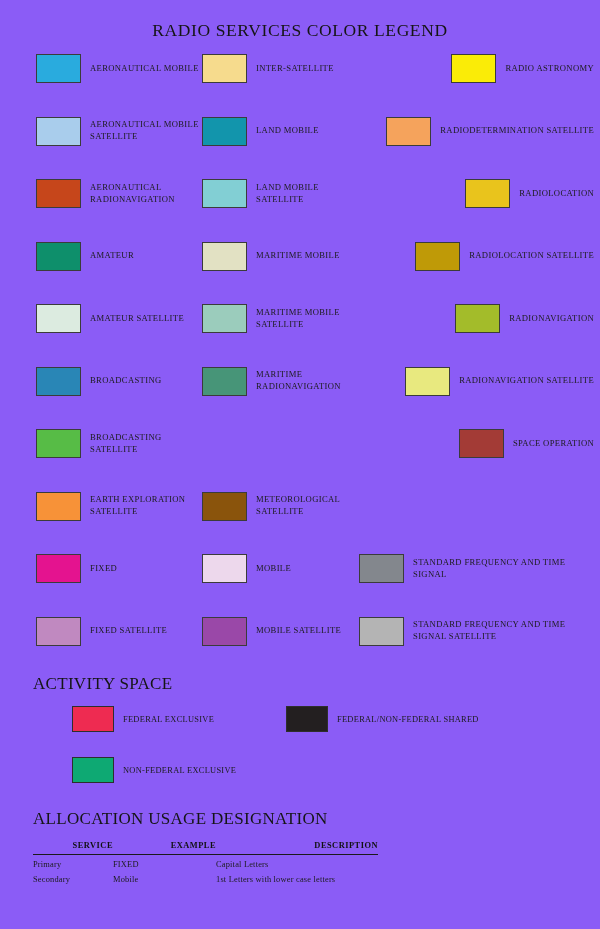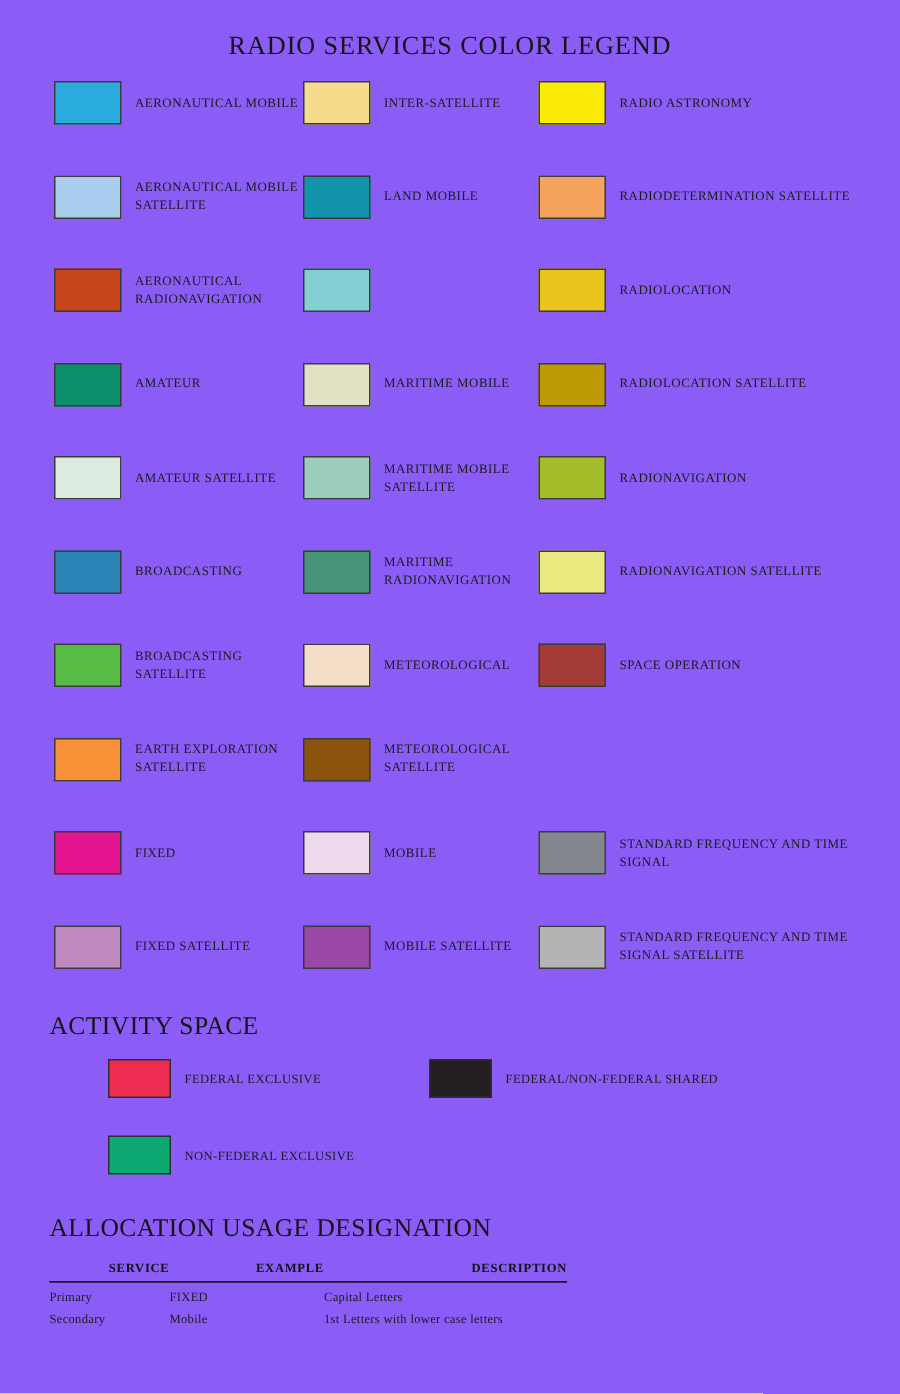--- a/index.html
+++ b/index.html
@@ -61,21 +61,21 @@
   }
   .legend-item {
     position: absolute;
     top: 0;
     display: flex;
     align-items: center;
     gap: 9px;
   }
   .col-0 { left: 36px;  width: 165px; }
   .col-1 { left: 202px; width: 158px; }
-  .col-2 { left: 359px; width: 235px; }
+  .col-2 { left: 359px; width: 235px; justify-content: flex-end; }
 
   .swatch {
     flex: 0 0 auto;
     width: 45px;
     height: 29px;
     border: 1.6px solid #3b3b3b;
     box-sizing: border-box;
   }
   .swatch-label {
     font-size: 8.6px;
@@ -187,20 +187,21 @@
           <span class="swatch-label">RADIODETERMINATION SATELLITE</span>
         </div>
       </div>
       <div class="legend-row">
         <div class="legend-item col-0">
           <span class="swatch" style="background: rgb(198, 70, 27);"></span>
           <span class="swatch-label">AERONAUTICAL RADIONAVIGATION</span>
         </div>
         <div class="legend-item col-1">
           <span class="swatch" style="background: rgb(130, 207, 212);"></span>
+          <span class="swatch-label">LAND MOBILE SATELLITE</span>
         </div>
         <div class="legend-item col-2">
           <span class="swatch" style="background: rgb(233, 196, 28);"></span>
           <span class="swatch-label">RADIOLOCATION</span>
         </div>
       </div>
       <div class="legend-row">
         <div class="legend-item col-0">
           <span class="swatch" style="background: rgb(14, 143, 107);"></span>
           <span class="swatch-label">AMATEUR</span>
@@ -239,24 +240,20 @@
         </div>
         <div class="legend-item col-2">
           <span class="swatch" style="background: rgb(232, 233, 127);"></span>
           <span class="swatch-label">RADIONAVIGATION SATELLITE</span>
         </div>
       </div>
       <div class="legend-row">
         <div class="legend-item col-0">
           <span class="swatch" style="background: rgb(87, 188, 70);"></span>
           <span class="swatch-label">BROADCASTING SATELLITE</span>
-        </div>
-        <div class="legend-item col-1">
-          <span class="swatch" style="background: rgb(244, 222, 200);"></span>
-          <span class="swatch-label">METEOROLOGICAL</span>
         </div>
         <div class="legend-item col-2">
           <span class="swatch" style="background: rgb(163, 59, 54);"></span>
           <span class="swatch-label">SPACE OPERATION</span>
         </div>
       </div>
       <div class="legend-row">
         <div class="legend-item col-0">
           <span class="swatch" style="background: rgb(247, 146, 56);"></span>
           <span class="swatch-label">EARTH EXPLORATION SATELLITE</span>

